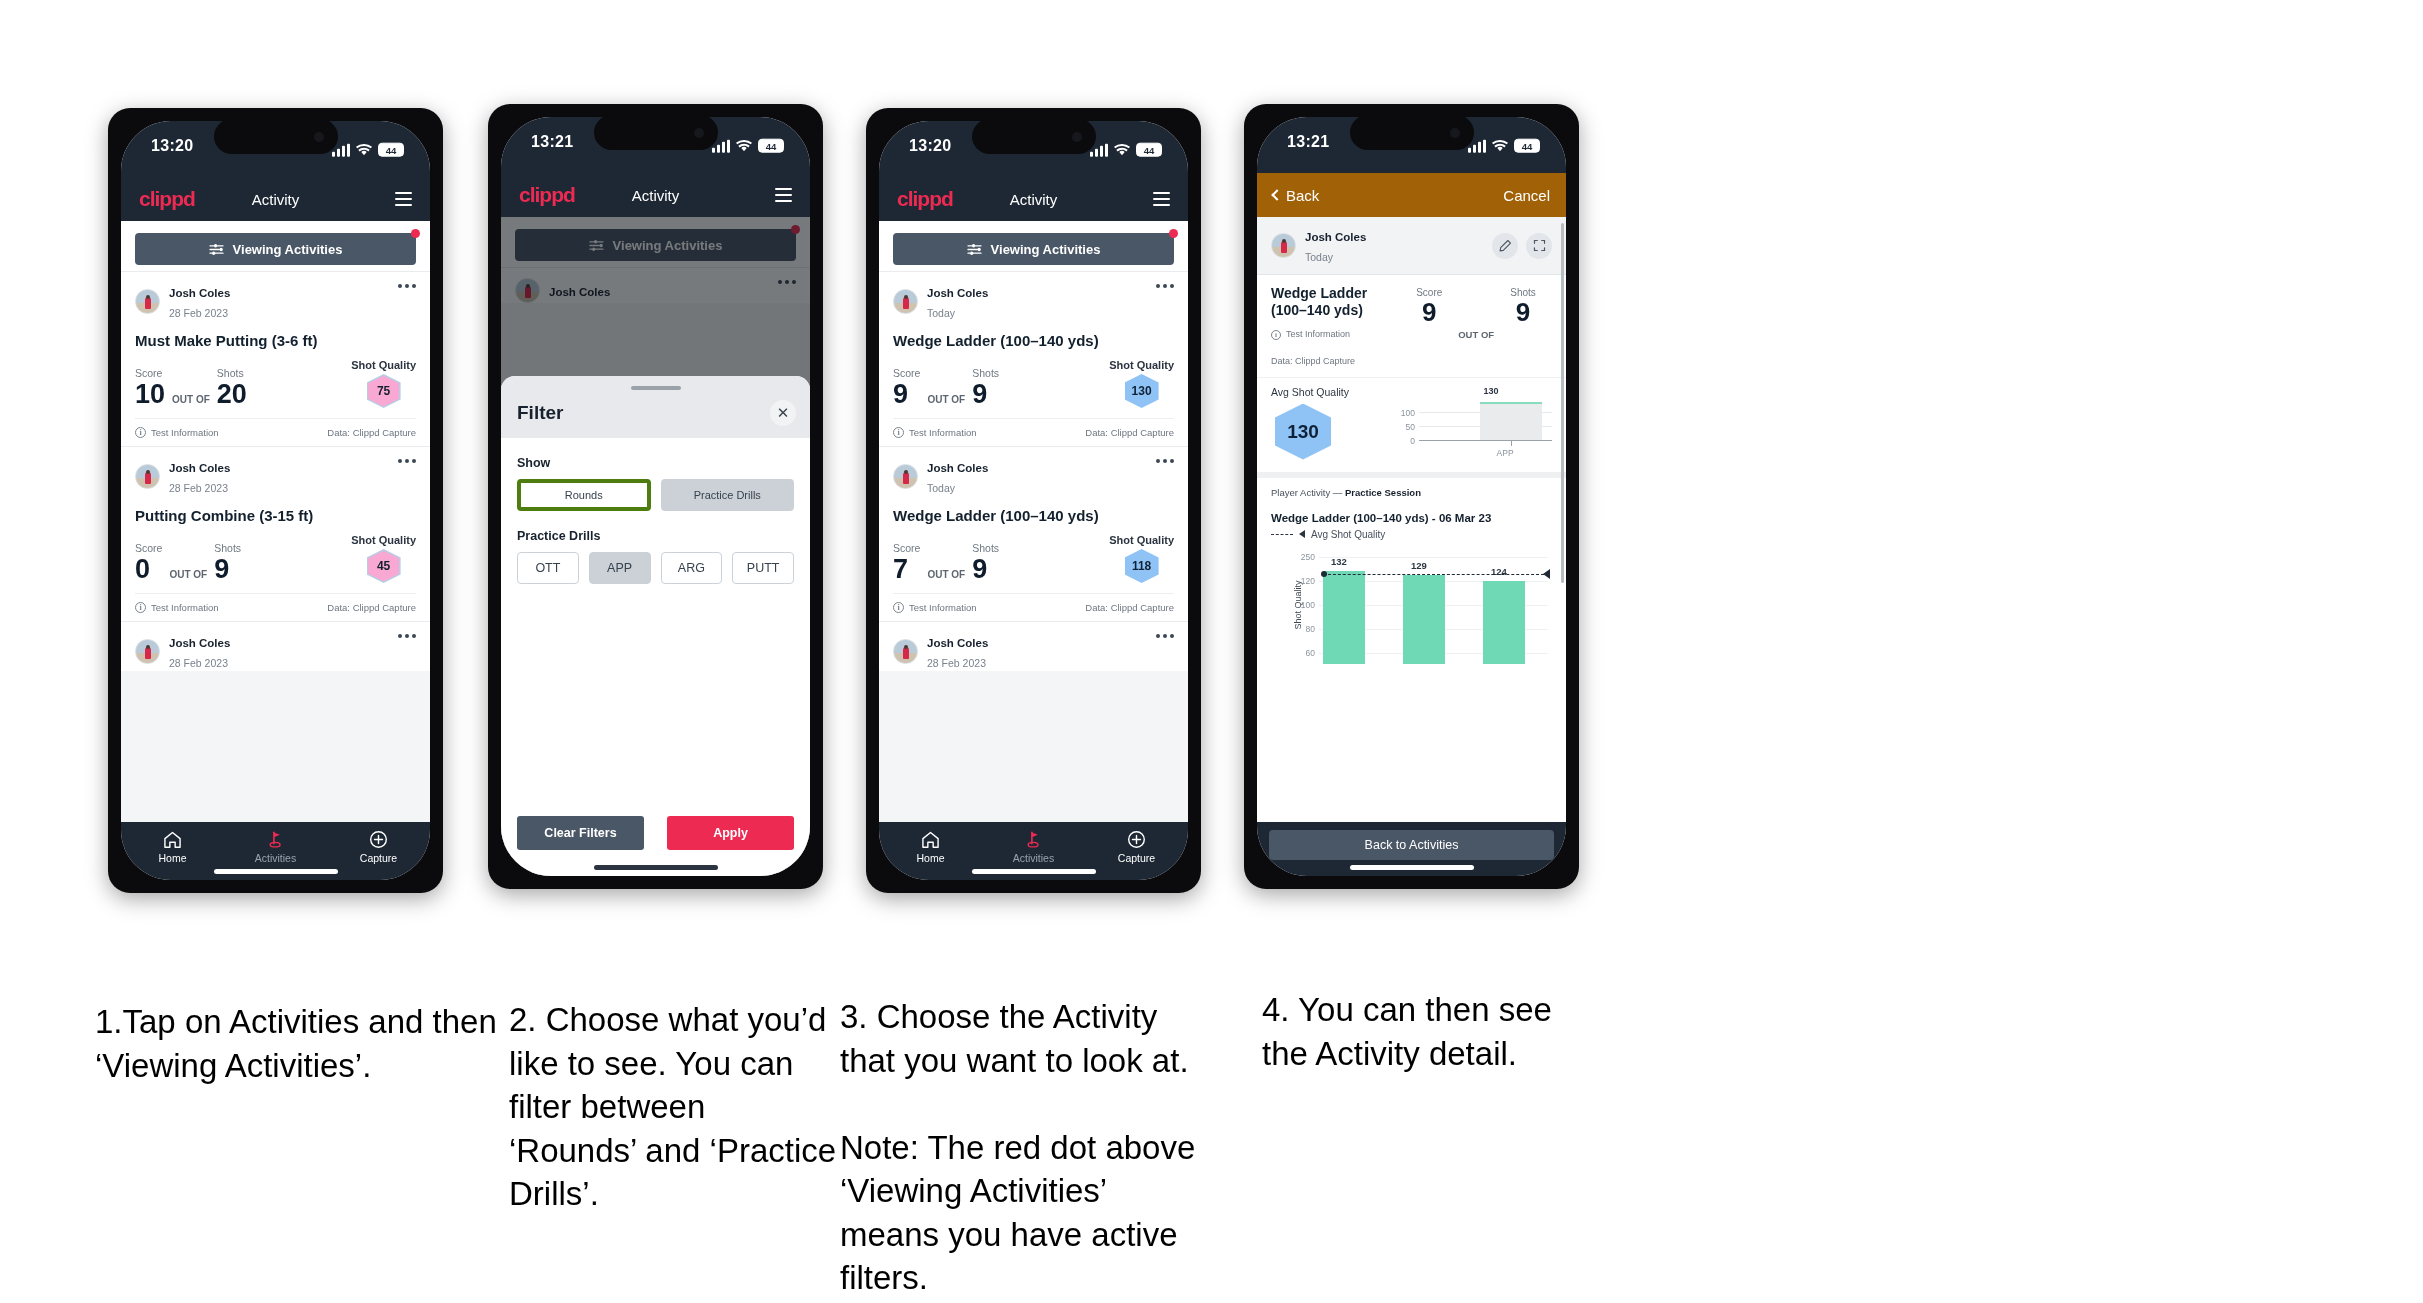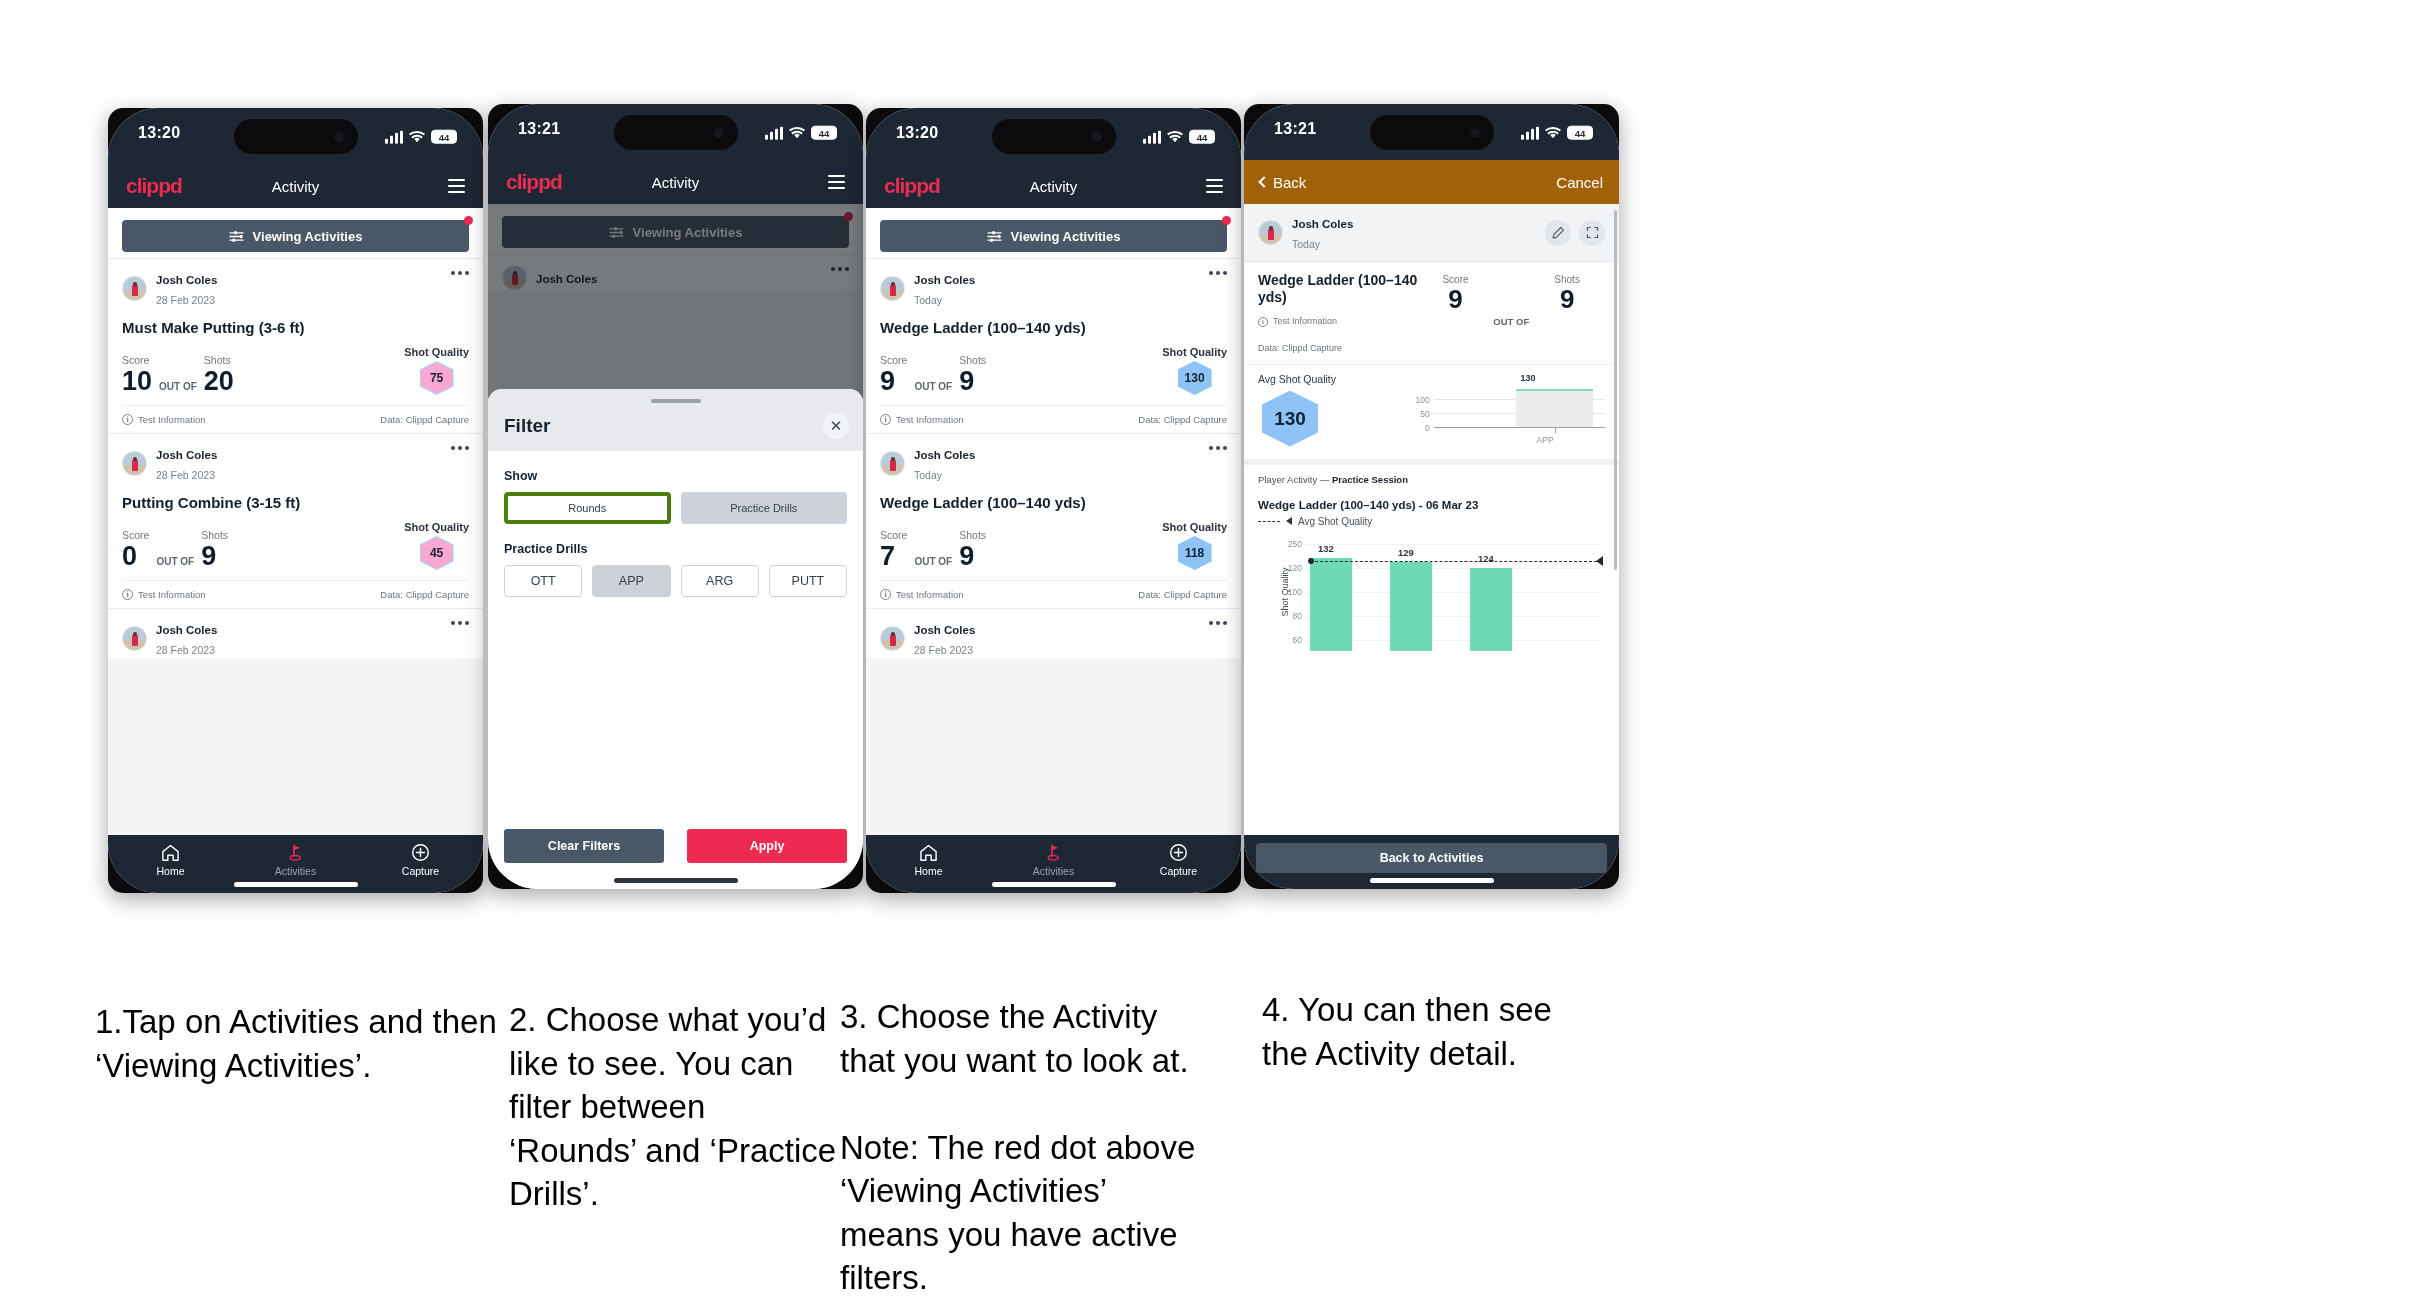--- a/index.html
+++ b/index.html
@@ -7,23 +7,24 @@
     width: 2423px; height: 1303px;
     background: #ffffff;
     font-family: "Liberation Sans", sans-serif;
     overflow: hidden;
   }
   .stage { position: relative; width: 2423px; height: 1303px; }
 
   
   .phone {
     position: absolute;
-    width: 375px; height: 785px;
+    width: 335px; height: 785px;
     background: #0b0b0d;
-    border-radius: 15px;
+    border-radius: 22px;
+    padding: 13px;
     box-shadow: 0 6px 22px rgba(0,0,0,0.35);
   }
   .phone-inner {
     position: relative;
     width: 100%; height: 100%;
     background: #ffffff;
     border-radius: 50px;
     overflow: hidden;
     display: flex; flex-direction: column;
   }
@@ -301,21 +302,21 @@
   .avgline { position:absolute; left:48px; right:8px; border-top:1.8px dashed #1f2a36; }
   .avgdot { position:absolute; width:6px;height:6px;border-radius:50%;background:#1f2a36; }
   .avgtri { position:absolute; width:0;height:0;border-top:5px solid transparent;border-bottom:5px solid transparent;border-right:7px solid #1f2a36; }
 
   .scrollbar { position:absolute; right:2px; top:6px; width:3px; background:#b7bcc2; border-radius:2px; }
 
   .d-footer { background:#1e2834; padding:8px 12px 16px; flex:0 0 auto; }
   .btn-back {
     height:30px; background:#4a5766; color:#fff; border-radius:4px;
     display:flex;align-items:center;justify-content:center;
-    font-size:12.5px; font-weight:bold;
+    font-size:12.5px; font-weight:normal;
   }
 
   
   .caption {
     position:absolute; font-size:33px; color:#000; line-height:1.32;
     font-family:"Liberation Sans", sans-serif;
   }
 </style>
 </head>
 <body>

